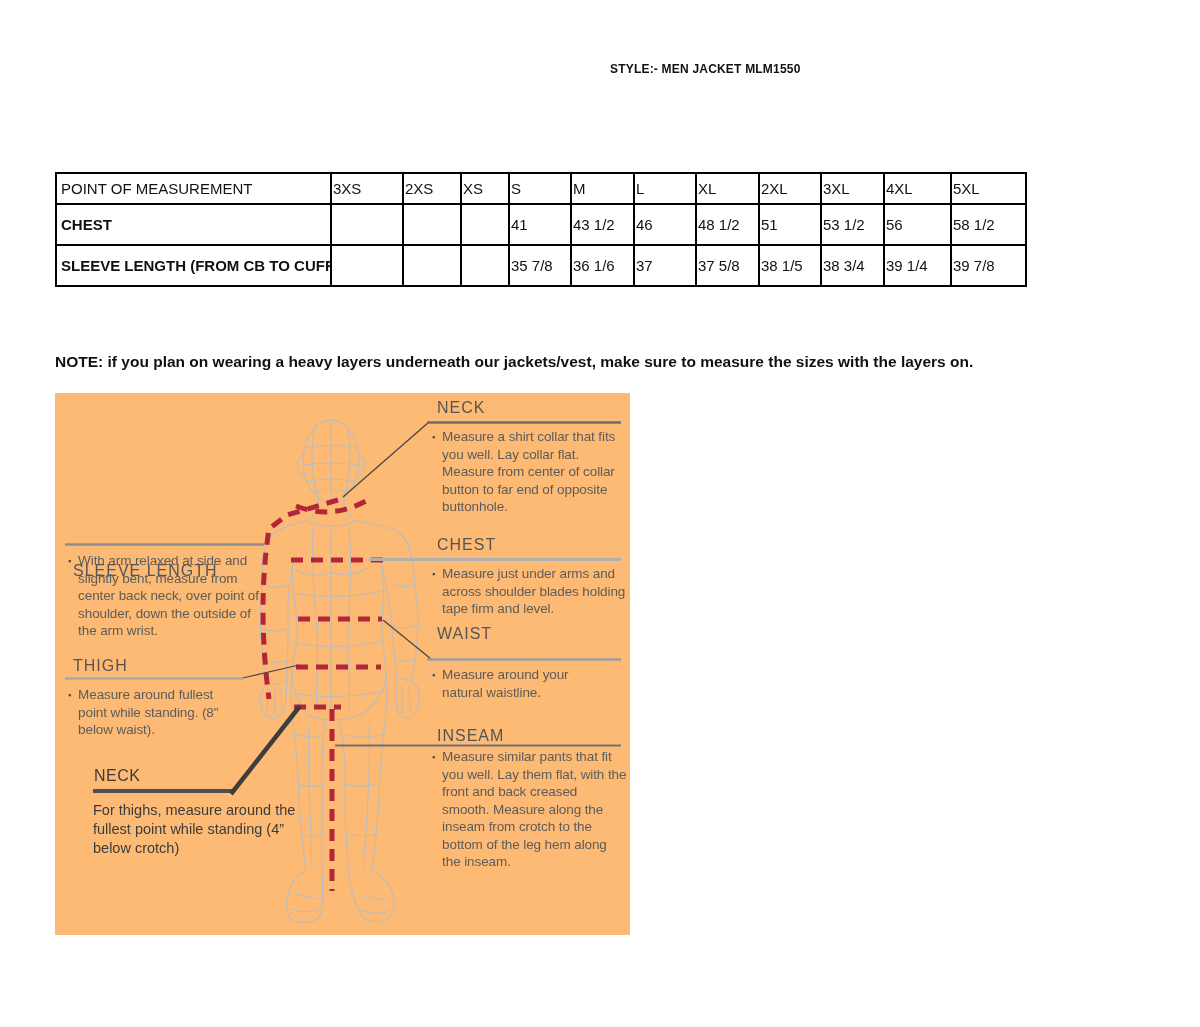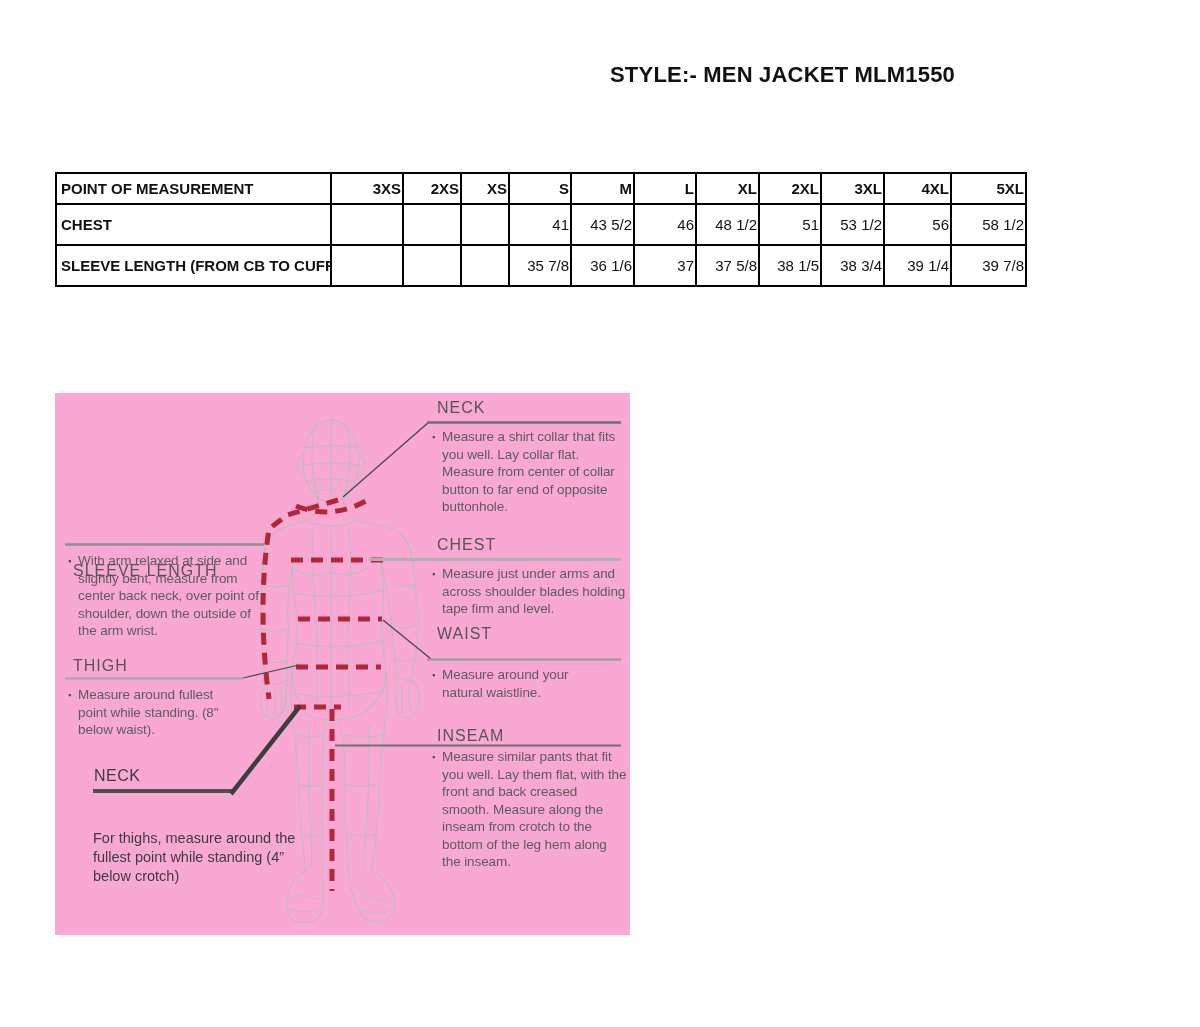--- a/index.html
+++ b/index.html
@@ -1,43 +1,43 @@
 <!DOCTYPE html>
 <html style="--measure-line: #b32638; --wireframe: #bcbcbc; --leader: #4a4a4a;"><head>
 <meta charset="utf-8">
 <style>
   html,body{margin:0;padding:0;}
   body{background:#e9e9e9;font-family:"Liberation Sans",sans-serif;}
   #page{position:relative;width:1200px;height:1027px;background:#ffffff;margin:0 auto;overflow:hidden;}
 
   
-  .doc-title{position:absolute;left:610px;top:62px;font-size:22px;font-weight:bold;color:#111;letter-spacing:.2px;}
+  .doc-title{position:absolute;left:610px;top:62px;font-size:12px;font-weight:bold;color:#111;letter-spacing:.2px;}
   .doc-note{position:absolute;left:55px;top:353px;font-size:15.5px;font-weight:bold;color:#111;}
 
   
   table.size{position:absolute;left:55px;top:172px;width:970px;border-collapse:collapse;table-layout:fixed;}
-  table.size th,table.size td{border:2px solid #000;text-align:right;vertical-align:middle;
+  table.size th,table.size td{border:2px solid #000;text-align:left;vertical-align:middle;
     font-size:15px;color:#111;overflow:hidden;white-space:nowrap;}
-  table.size th{height:27px;font-weight:bold;margin-top:12px;}
+  table.size th{height:27px;font-weight:normal;margin-top:12px;}
   table.size td{height:37px;font-weight:normal;}
   table.size .pom{text-align:left;padding-left:4px;}
   table.size td.rowlabel{text-align:left;padding-left:4px;font-weight:bold;}
 
   
-  #diagram{position:absolute;left:55px;top:393px;width:575px;height:542px;background:#f9a8d4;}
+  #diagram{position:absolute;left:55px;top:393px;width:575px;height:542px;background:#fdba74;}
   #diagram svg{position:absolute;left:0;top:0;}
   .ln-wire{stroke:var(--wireframe,#bcbcbc);fill:none;stroke-width:1.1;stroke-linecap:round;}
   .ln-measure{stroke:var(--measure-line,#b32638);fill:none;stroke-width:5;stroke-dasharray:12 8;}
   .ln-leader{fill:none;stroke-linecap:butt;}
 
   .dg-title{position:absolute;font-size:16px;letter-spacing:1px;color:#555;white-space:nowrap;}
   .dg-title.dark{color:#3c3c3c;letter-spacing:.5px;}
   .desc{position:absolute;display:flex;font-size:13.5px;line-height:17.5px;color:#5c5c5c;letter-spacing:-0.1px;}
   .desc .bullet{font-size:9px;line-height:17.5px;padding-top:1px;margin-right:7px;color:#4a4a4a;}
-  .desc.plain{color:#3c3c3c;font-size:14.5px;line-height:19px;letter-spacing:0;margin-top:28px;}
+  .desc.plain{color:#3c3c3c;font-size:14.5px;line-height:19px;letter-spacing:0;}
 </style>
 </head>
 <body>
 
 <div id="page">
 
   <div class="doc-title">STYLE:- MEN JACKET  MLM1550</div>
 
   <table class="size">
     <colgroup>
@@ -70,21 +70,21 @@
         <th>5XL</th>
       </tr>
     </thead>
     <tbody>
       <tr>
         <td class="rowlabel">CHEST</td>
         <td></td>
         <td></td>
         <td></td>
         <td>41</td>
-        <td>43 5/2</td>
+        <td>43 1/2</td>
         <td>46</td>
         <td>48 1/2</td>
         <td>51</td>
         <td>53 1/2</td>
         <td>56</td>
         <td>58 1/2</td>
       </tr>
       <tr>
         <td class="rowlabel">SLEEVE LENGTH (FROM CB TO CUFF)</td>
         <td></td>
@@ -95,20 +95,21 @@
         <td>37</td>
         <td>37 5/8</td>
         <td>38 1/5</td>
         <td>38 3/4</td>
         <td>39 1/4</td>
         <td>39 7/8</td>
       </tr>
     </tbody>
   </table>
 
+  <div class="doc-note">NOTE: if you plan on wearing a heavy layers underneath our jackets/vest, make sure to measure the sizes with the layers on.</div>
 
   <div id="diagram">
     <svg width="575" height="542" viewBox="0 0 575 542">
 
       <g class="ln-wire">
         <ellipse cx="276" cy="68" rx="28" ry="41"></ellipse>
         <path d="M249,62 q-8,2 -6,13 q2,9 9,7"></path>
         <path d="M303,62 q8,2 6,13 q-2,9 -9,7"></path>
         <path d="M276,27 V109"></path>
         <path d="M250,55 Q276,50 302,55"></path>

